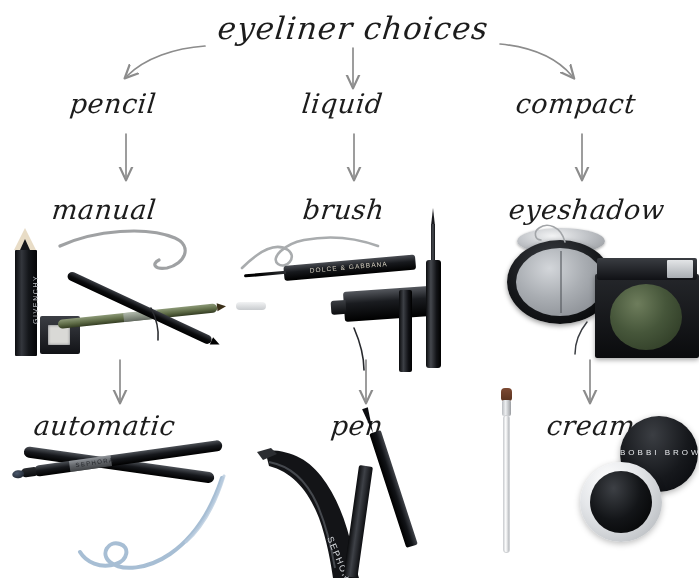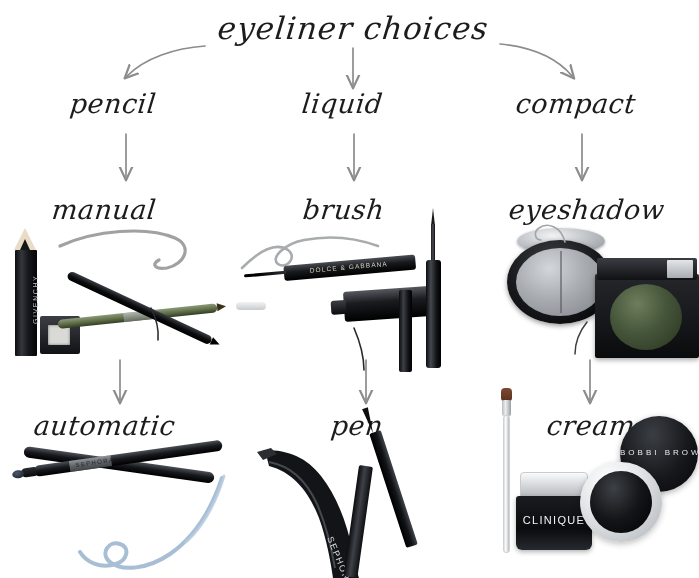--- a/index.html
+++ b/index.html
@@ -461,25 +461,20 @@
   </div>
 
   <div class="prod" style="left:480px; top:380px; width:219px; height:198px;">
 
     <div style="position:absolute;left:18px;top:8px;width:18px;height:165px;">
       <div class="brush-head" style="left:3px;top:0;"></div>
       <div class="brush-ferrule" style="left:4px;top:12px;"></div>
       <div class="brush-handle" style="left:5px;top:27px;height:138px;"></div>
     </div>
 
-    <div style="position:absolute;left:36px;top:92px;width:76px;height:78px;">
-      <div class="jar-lid" style="left:4px;top:0;width:68px;height:26px;"></div>
-      <div class="jar" style="left:0;top:24px;width:76px;height:54px;"></div>
-      <div class="jar-text" style="top:42px;">CLINIQUE</div>
-    </div>
 
     <div style="position:absolute;left:140px;top:36px;width:78px;height:76px;">
       <div class="gel-lid" style="left:0;top:0;width:78px;height:76px;"></div>
       <div class="gel-lid-text" style="top:32px;">BOBBI BROWN</div>
     </div>
 
     <div style="position:absolute;left:100px;top:82px;width:82px;height:80px;">
       <div class="gel-pot" style="left:0;top:0;width:82px;height:80px;"></div>
       <div class="gel-inner" style="left:10px;top:9px;width:62px;height:62px;"></div>
     </div>

